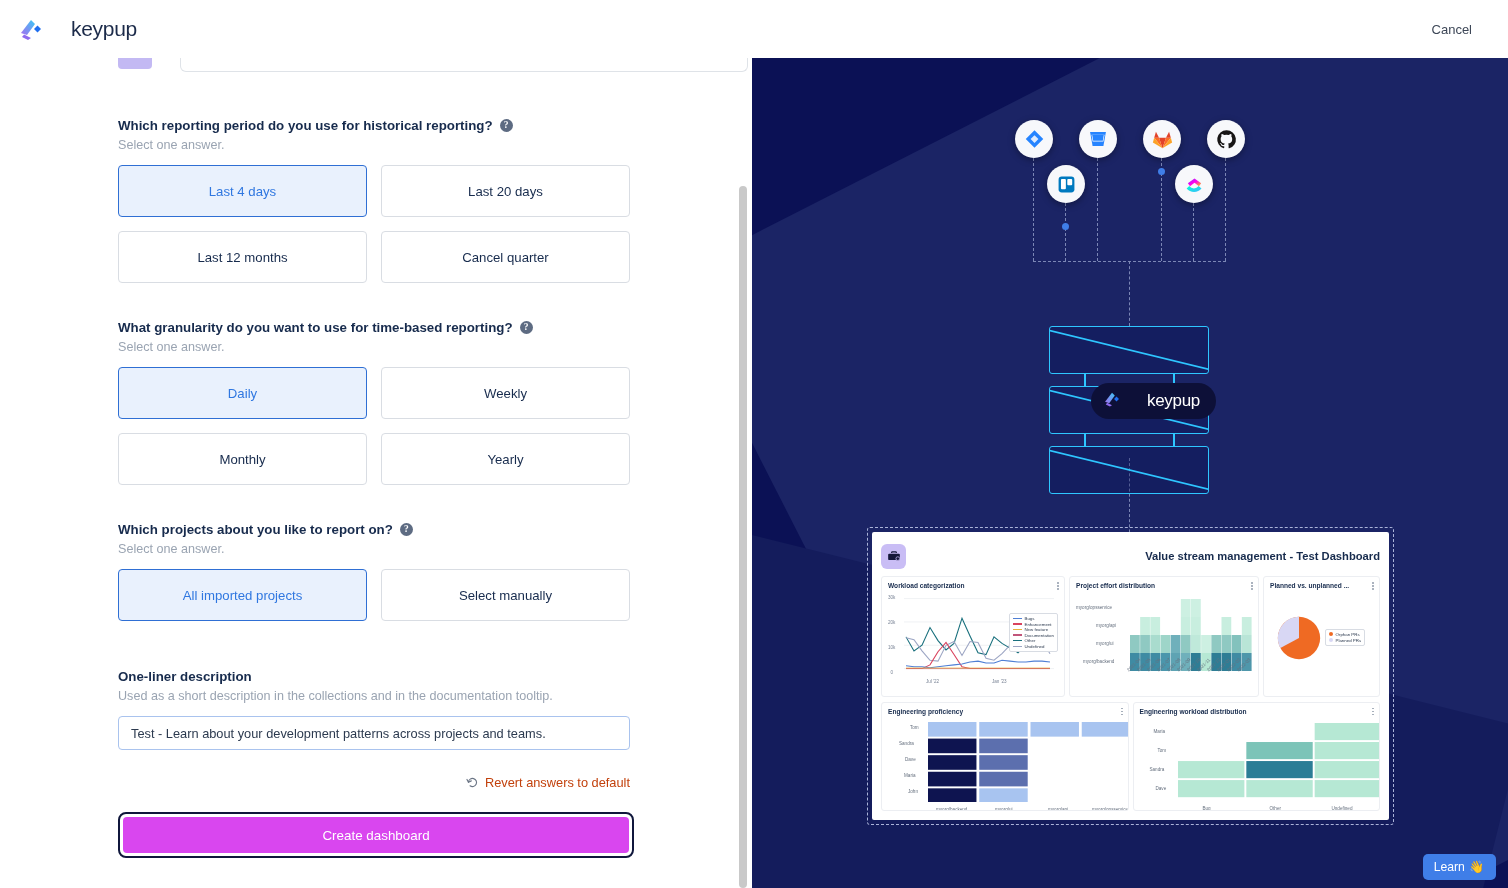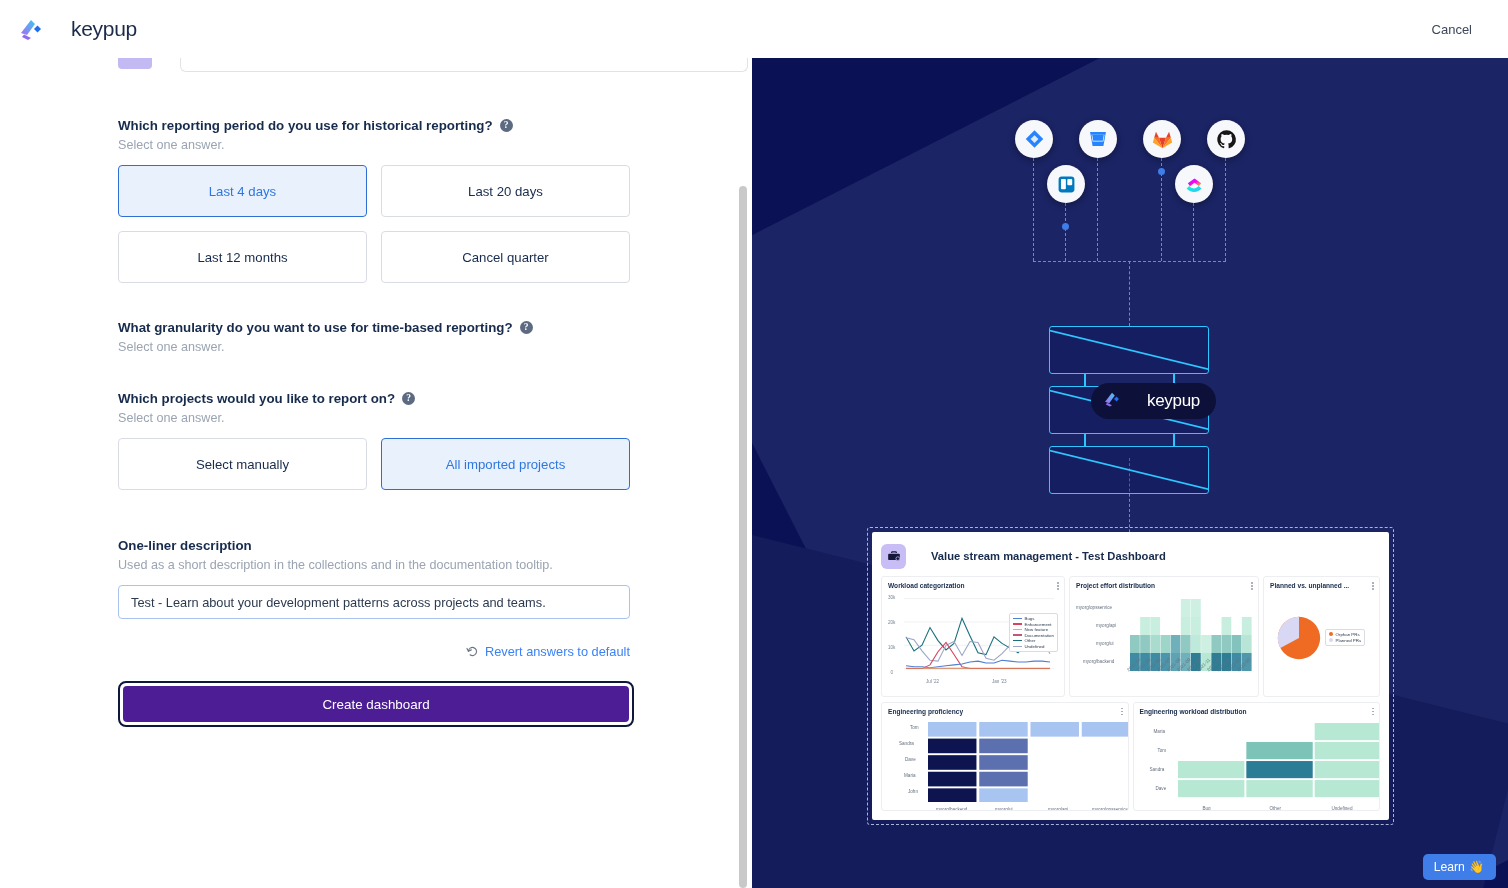--- a/index.html
+++ b/index.html
@@ -58,31 +58,31 @@
   .desc-label { font-size: 13.3px; font-weight: 700; color: #172b4d; }
   .desc-sub { font-size: 12.6px; color: #9aa4b2; margin-top: 5px; }
   .desc-input {
     margin-top: 13px; width: 512px; height: 34px;
     border: 1px solid #a9c3ee; border-radius: 4px;
     padding: 0 12px; font-size: 12.8px; color: #2c3a4f;
     font-family: "Liberation Sans", sans-serif; background: #fff; outline: none;
   }
 
   .revert-row { width: 512px; display: flex; justify-content: flex-end; align-items: center; gap: 6px; margin-top: 25px; cursor: pointer; }
-  .revert-txt { font-size: 12.8px; color: #3b82f6; }
+  .revert-txt { font-size: 12.8px; color: #c2410c; }
   .revert-ico { color: #6b7585; display: flex; align-items: center; }
 
   .cta-wrap {
     margin-top: 22px; width: 516px; height: 46px;
     border: 2.5px solid #10173c; border-radius: 8px;
     padding: 3px; background: #fff;
   }
   .cta {
     width: 100%; height: 100%; border: none; border-radius: 4px;
-    background: #4c1d95; color: #fff; font-size: 13.4px; cursor: pointer;
+    background: #d946ef; color: #fff; font-size: 13.4px; cursor: pointer;
     font-family: "Liberation Sans", sans-serif;
   }
 
   .scrollbar-track { position: absolute; right: 4px; top: 58px; width: 10px; height: 830px; }
   .scrollbar-thumb { position: absolute; left: 1px; top: 128px; width: 8px; height: 702px; background: #c9c9c9; border-radius: 5px; cursor: pointer; }
 
   
   .right-pane {
     position: absolute; left: 752px; top: 58px;
     width: 756px; height: 830px; overflow: hidden;
@@ -108,21 +108,21 @@
   .kp-band .slash { position: absolute; left: -4%; top: 0; width: 108%; height: 100%; }
   .kp-pill { position: absolute; background: #0d1038; border-radius: 22px;
     display: flex; align-items: center; gap: 6px; padding: 7px 16px 7px 12px; }
   .kp-pill .logo-text { color: #fff; font-size: 17px; }
   .connector { position: absolute; width: 1.6px; background: #2ec6ff; }
 
   
   .dash-outline { position: absolute; left: 115px; top: 469px; width: 527px; height: 298px;
     border: 1.6px dashed #aab3d8; border-radius: 3px; padding: 4px; }
   .dash-card { width: 100%; height: 100%; background: #fff; border-radius: 2px; padding: 8px 9px 9px; display: flex; flex-direction: column; }
-  .dash-head { display: flex; align-items: center; gap: 25px; height: 32px; flex: none; }
+  .dash-head { display: flex; align-items: center; gap: 25px; height: 32px; flex: none; justify-content: space-between; }
   .dash-head-ico { width: 25px; height: 25px; border-radius: 6px; background: #c9bdf5;
     display: flex; align-items: center; justify-content: center; }
   .dash-title { font-size: 11.2px; font-weight: 700; color: #172b4d; }
 
   .tile-row { display: flex; gap: 4px; }
   .tile-row.top { height: 124px; margin-top: 4px; }
   .tile-row.bot { height: 112px; margin-top: 5px; }
   .tile { background: #fff; border: 1px solid #eceef2; border-radius: 3px; padding: 5px 6px;
     display: flex; flex-direction: column; position: relative; overflow: hidden; }
   .tile-title { font-size: 6.6px; font-weight: 700; color: #172b4d; padding-right: 12px; line-height: 1.2; }
@@ -189,31 +189,37 @@
             <div class="opt">Cancel quarter</div>
           </div>
         </div>
 
         <div class="q-block">
           <div class="q-title">
             <span>What granularity do you want to use for time-based reporting?</span>
             <span class="help-dot">?</span>
           </div>
           <div class="q-sub">Select one answer.</div>
+          <div class="opt-grid">
+            <div class="opt selected">Daily</div>
+            <div class="opt">Weekly</div>
+            <div class="opt">Monthly</div>
+            <div class="opt">Yearly</div>
+          </div>
         </div>
 
         <div class="q-block">
           <div class="q-title">
-            <span>Which projects would you like to report on?</span>
+            <span>Which projects about you like to report on?</span>
             <span class="help-dot">?</span>
           </div>
           <div class="q-sub">Select one answer.</div>
           <div class="opt-grid">
+            <div class="opt selected">All imported projects</div>
             <div class="opt">Select manually</div>
-            <div class="opt selected">All imported projects</div>
           </div>
         </div>
 
         <div class="desc-block">
           <div class="desc-label">One-liner description</div>
           <div class="desc-sub">Used as a short description in the collections and in the documentation tooltip.</div>
           <input class="desc-input" type="text" value="Test - Learn about your development patterns across projects and teams." style="">
         </div>
 
         <div class="revert-row">

